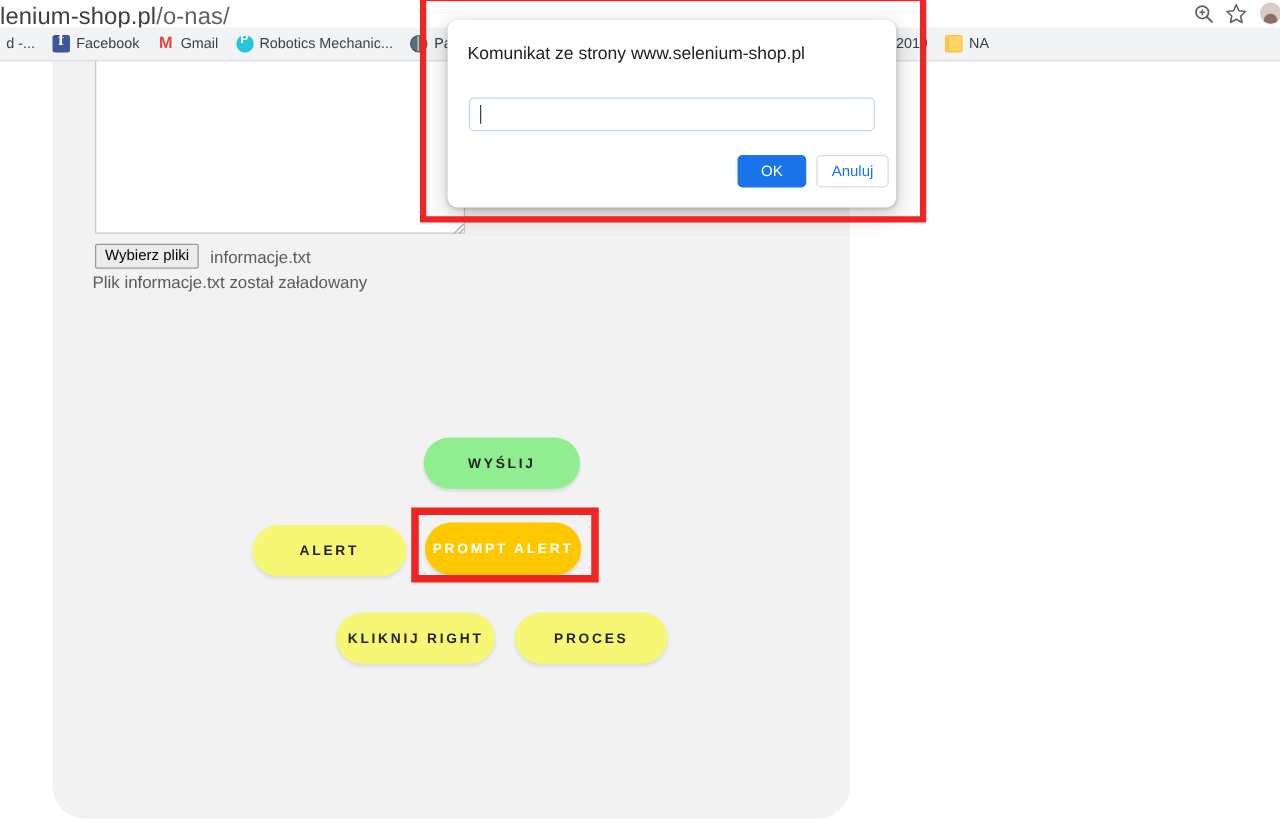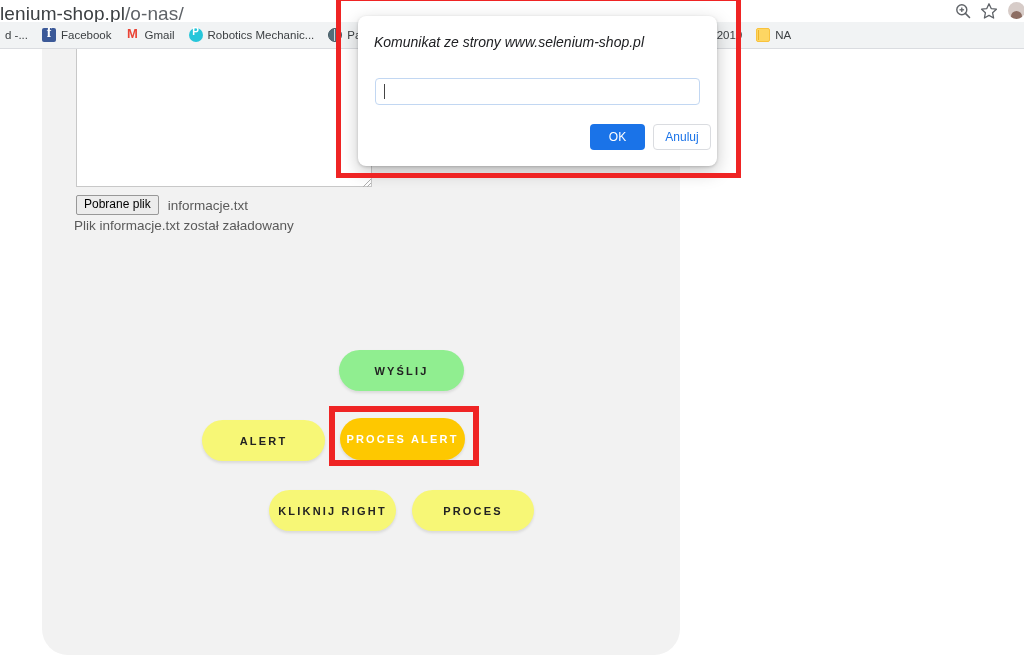--- a/index.html
+++ b/index.html
@@ -323,21 +323,20 @@
     border-radius: 8px;
     box-shadow: 0 1px 3px rgba(0,0,0,0.18), 0 6px 18px rgba(0,0,0,0.22);
     z-index: 40;
   }
   #dialog-title {
     position: absolute;
     left: 16px; top: 18px;
     font-size: 14px;
     color: #202124;
     white-space: nowrap;
-    font-style: italic;
   }
   #dialog-message {
     position: absolute;
     left: 16px; top: 42px;
     font-size: 12.5px;
     color: #5f6368;
     white-space: nowrap;
   }
   #dialog-input {
     position: absolute;
@@ -478,31 +477,31 @@
   <div id="content-card">
 
     <textarea id="comment-textarea" placeholder="Proszę wpisz tutaj jakieś komentarze..." style=""></textarea>
 
     <svg id="textarea-resize-grip" viewBox="0 0 12 12">
       <line x1="11" y1="3" x2="3" y2="11" stroke="#b0b0b0" stroke-width="1"></line>
       <line x1="11" y1="7" x2="7" y2="11" stroke="#b0b0b0" stroke-width="1"></line>
     </svg>
 
     <div id="file-row">
-      <button id="file-choose-button">Pobrane plik</button>
+      <button id="file-choose-button">Wybierz pliki</button>
       <span id="file-name-text">informacje.txt</span>
     </div>
 
     <div id="upload-status-text">Plik informacje.txt został załadowany</div>
 
     <button class="pill-btn" id="btn-wyslij">WYŚLIJ</button>
 
     <button class="pill-btn" id="btn-alert">ALERT</button>
 
-    <button class="pill-btn" id="btn-prompt-alert">PROCES ALERT</button>
+    <button class="pill-btn" id="btn-prompt-alert">PROMPT ALERT</button>
 
 
     <button class="pill-btn" id="btn-kliknij-right">KLIKNIJ RIGHT</button>
 
     <button class="pill-btn" id="btn-proces">PROCES</button>
 
     <div class="annotation-box" id="annotation-button-box"></div>
   </div>
 </div>
 

